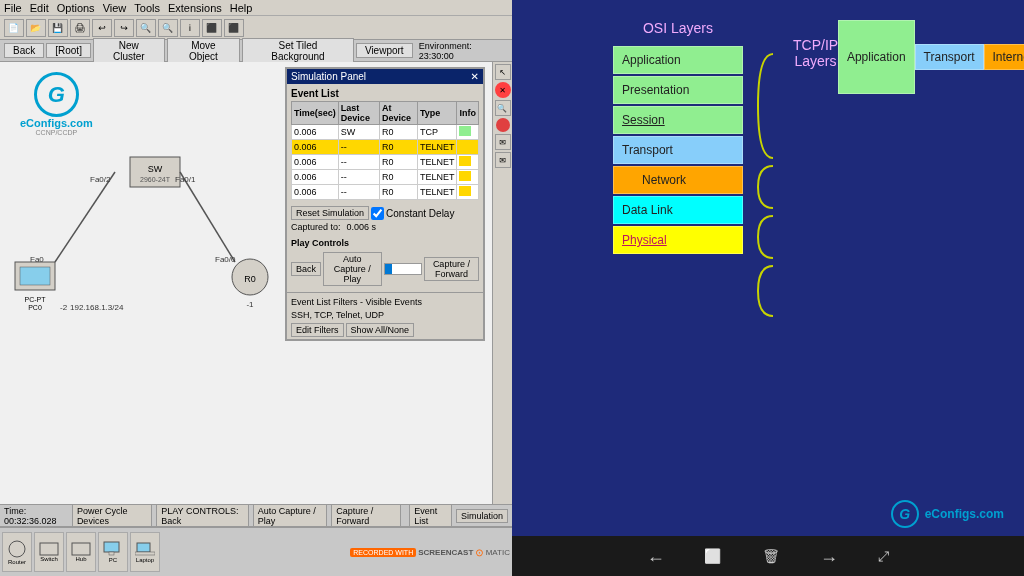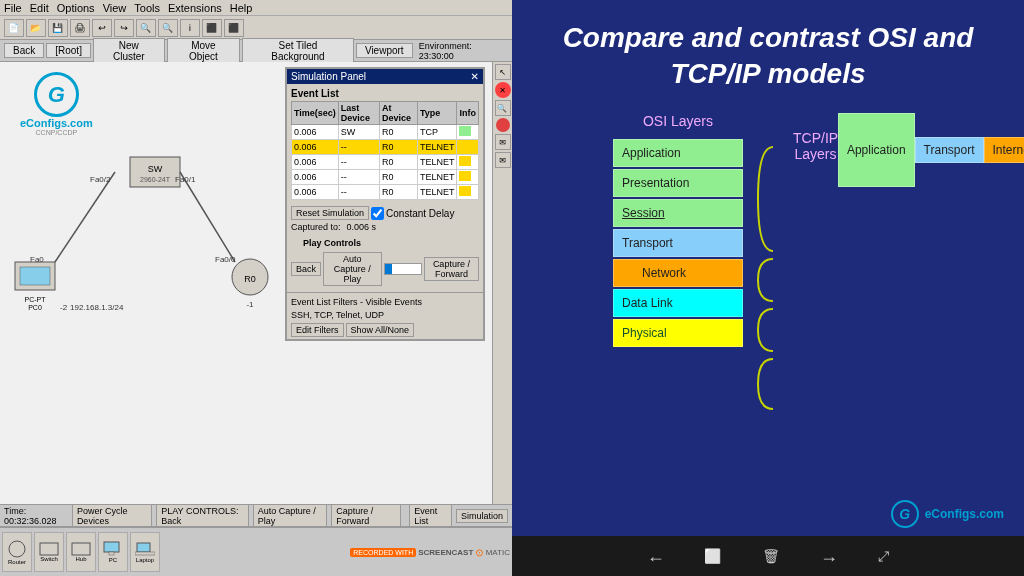--- a/index.html
+++ b/index.html
@@ -277,21 +277,21 @@
       margin-bottom: 2px;
     }
 
     
     .layer-application { background: #90ee90; color: #222; }
     .layer-presentation { background: #90ee90; color: #222; }
     .layer-session { background: #90ee90; color: #222; text-decoration: underline; }
     .layer-transport { background: #87cefa; color: #222; }
     .layer-network { background: #ffa500; color: #222; padding-left: 28px; }
     .layer-datalink { background: #00ffff; color: #222; }
-    .layer-physical { background: #ffff00; color: #14532d; }
+    .layer-physical { background: #ffff00; color: #be185d; text-decoration: underline; }
 
     
     .tcpip-column {
       display: flex;
       flex-direction: row;
       width: 130px;
       align-items: center;
     }
     .tcpip-application { background: #90ee90; color: #222; }
     .tcpip-transport { background: #87cefa; color: #222; }
@@ -476,21 +476,21 @@
             <button class="ctrl-btn">Reset Simulation</button>
             <input type="checkbox" checked="" style="">
             <span>Constant Delay</span>
           </div>
           <div class="ctrl-row" style="font-size:9px;">
             <span>Captured to:</span>
             <span style="margin-left:4px;">0.006 s</span>
           </div>
         </div>
 
-        <div style="padding:2px 16px; font-size:9px; font-weight:bold;">Play Controls</div>
+        <div style="padding:2px 4px; font-size:9px; font-weight:bold;">Play Controls</div>
         <div class="ctrl-row" style="padding:2px 4px; gap:2px;">
           <button class="ctrl-btn">Back</button>
           <button class="ctrl-btn">Auto Capture / Play</button>
           <div class="progress-bar">
             <div class="progress-fill"></div>
           </div>
           <button class="ctrl-btn">Capture / Forward</button>
         </div>
 
         <div style="padding:4px 4px 2px; font-size:9px; border-top:1px solid #999; margin-top:4px;">Event List Filters - Visible Events</div>
@@ -561,21 +561,20 @@
       <span style="background:#ff6600; color:white; padding:1px 3px; font-size:7px; border-radius:2px;">RECORDED WITH</span>
       <span style="font-size:8px; font-weight:bold; color:#555;">SCREENCAST</span>
       <span style="color:#ff6600; font-size:10px;">⊙</span>
       <span style="font-size:8px; color:#555;">MATIC</span>
     </div>
   </div>
 </div>
 
 <div class="right-panel">
   <div class="slide-area">
-    <div class="slide-title">Compare and contrast OSI and TCP/IP models</div>
 
     <div class="diagram-area">
 
       <div class="osi-column">
         <div class="column-title">OSI Layers</div>
         <div class="layer-box layer-application">Application</div>
         <div class="layer-box layer-presentation">Presentation</div>
         <div class="layer-box layer-session">Session</div>
         <div class="layer-box layer-transport">Transport</div>
         <div class="layer-box layer-network">Network</div>

